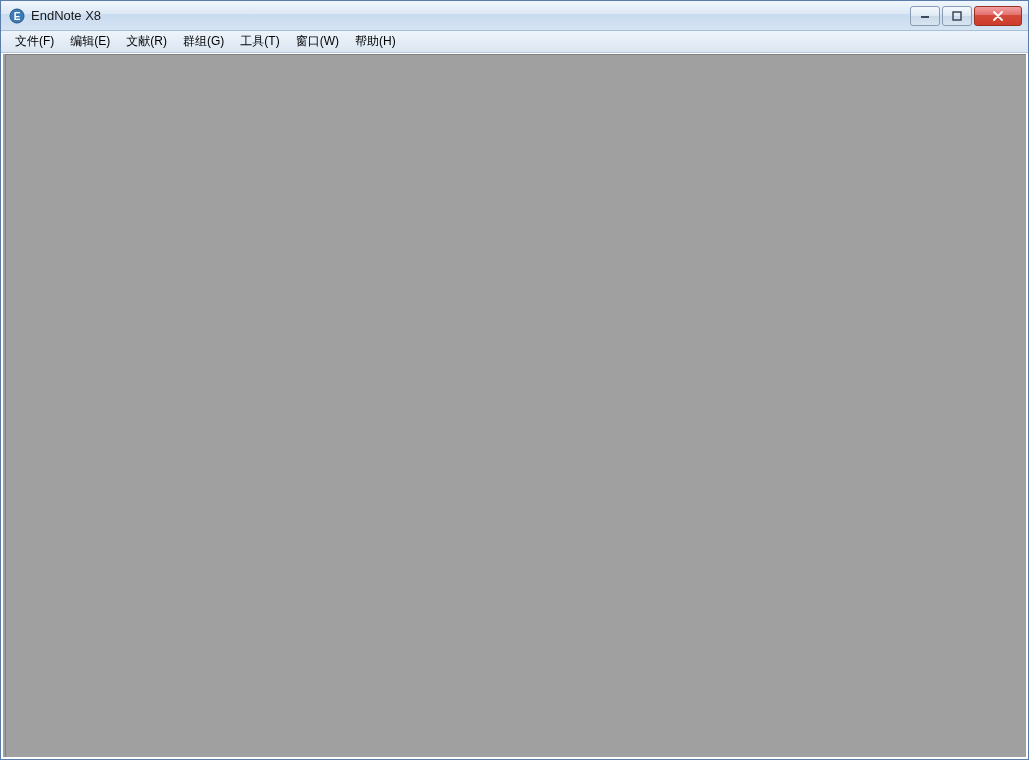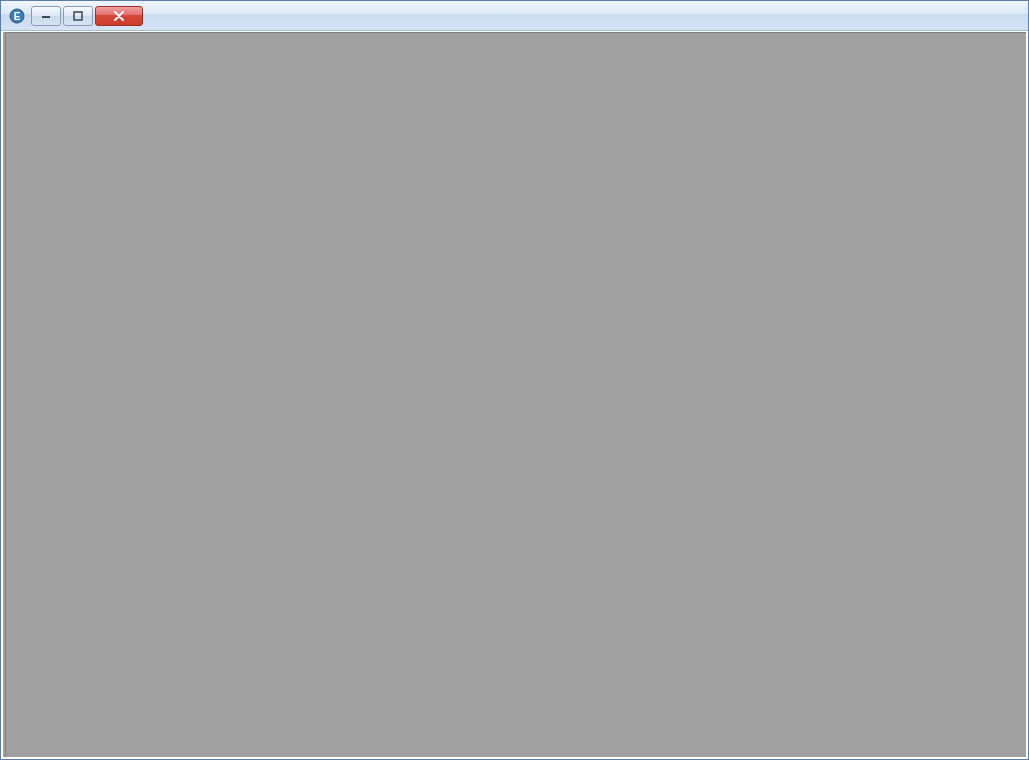--- a/index.html
+++ b/index.html
@@ -119,38 +119,48 @@
 <body>
 
 <div class="window">
   <div class="titlebar">
     <span class="app-icon">
       <svg viewBox="0 0 16 16">
         <circle cx="8" cy="8" r="7" fill="#3a7bb8" stroke="#2a5580" stroke-width="1"></circle>
         <text x="8" y="12" font-size="10" font-weight="bold" fill="#ffffff" text-anchor="middle" font-family="Arial">E</text>
       </svg>
     </span>
+    <span class="title-text">EndNote X8</span>
     <div class="window-controls">
       <div class="win-btn">
         <svg width="10" height="10" viewBox="0 0 10 10">
           <rect x="1" y="5" width="8" height="2" fill="#3a4a5a"></rect>
         </svg>
       </div>
       <div class="win-btn">
         <svg width="10" height="10" viewBox="0 0 10 10">
           <rect x="1" y="1" width="8" height="8" fill="none" stroke="#3a4a5a" stroke-width="1.5"></rect>
         </svg>
       </div>
       <div class="win-btn close">
         <svg width="12" height="10" viewBox="0 0 12 10">
           <path d="M2 1 L10 9 M10 1 L2 9" stroke="#ffffff" stroke-width="1.8" stroke-linecap="round"></path>
         </svg>
       </div>
     </div>
   </div>
 
+  <div class="menubar">
+    <span class="menu-item">文件(F)</span>
+    <span class="menu-item">编辑(E)</span>
+    <span class="menu-item">文献(R)</span>
+    <span class="menu-item">群组(G)</span>
+    <span class="menu-item">工具(T)</span>
+    <span class="menu-item">窗口(W)</span>
+    <span class="menu-item">帮助(H)</span>
+  </div>
 
   <div class="content-area">
     <div class="content-inner">
       <div class="inner-border"></div>
     </div>
   </div>
 </div>
 
 </body></html>

